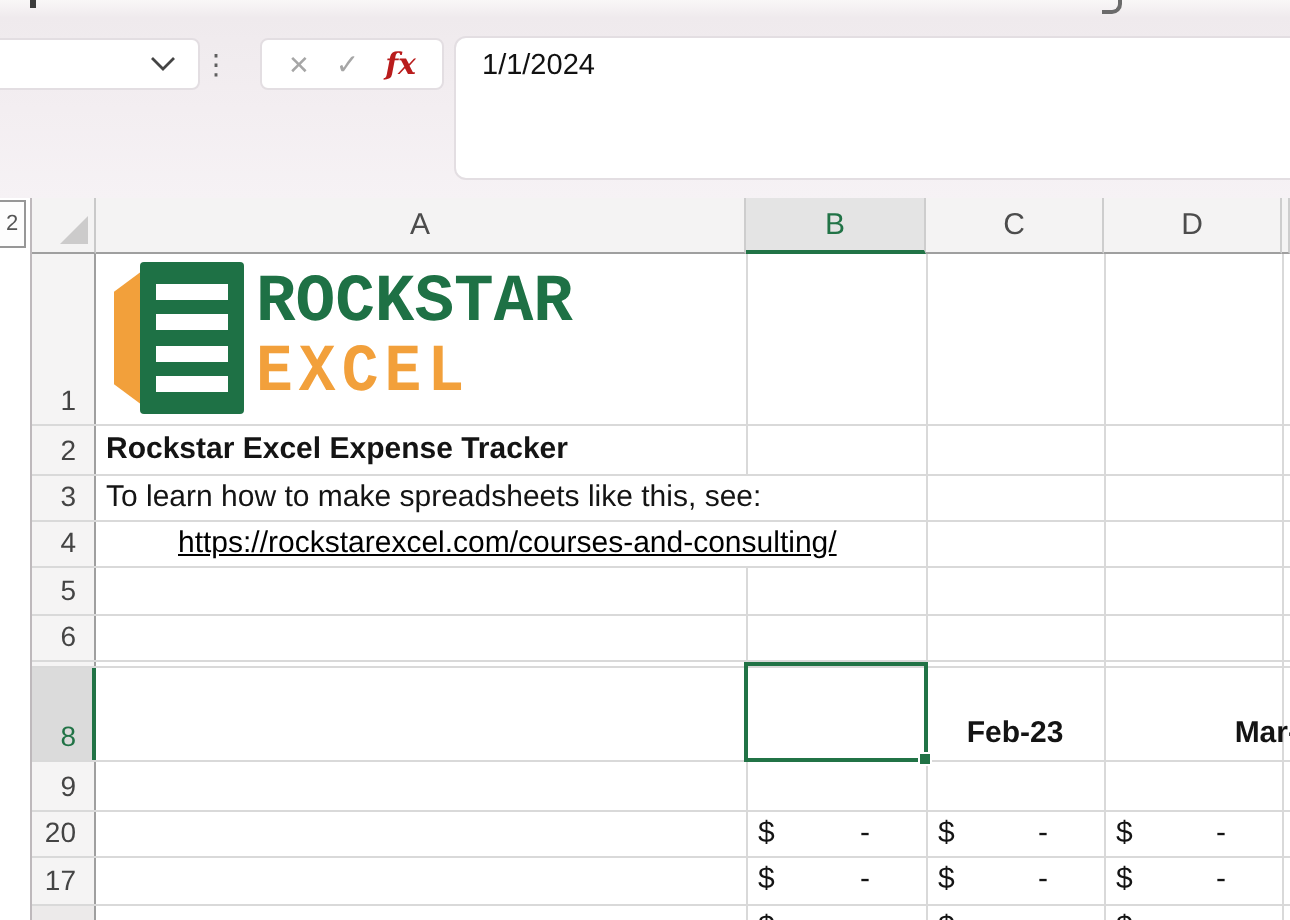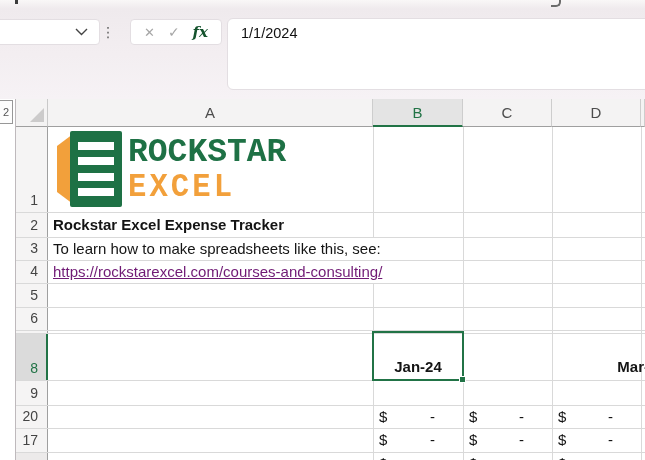--- a/index.html
+++ b/index.html
@@ -16,21 +16,21 @@
             border:1px solid #e3dee2;border-radius:4px;box-sizing:border-box;
             display:flex;align-items:center;justify-content:flex-end;padding-right:11px;}
   .dots{position:absolute;left:101px;top:22px;width:12px;text-align:center;
         font-size:14px;color:#5f5f5f;line-height:20px;}
   .fx-group{position:absolute;left:130px;top:19px;width:92px;height:26px;background:#fff;
             border:1px solid #e3dee2;border-radius:4px;box-sizing:border-box;
             display:flex;align-items:center;justify-content:space-evenly;}
   .icon-cancel{color:#a6a6a6;font-size:13px;}
   .icon-enter{color:#a6a6a6;font-size:14px;}
   .icon-fx{font-family:"DejaVu Serif",serif;font-style:italic;font-weight:bold;
-           font-size:15px;color:#14532d;}
+           font-size:15px;color:#b91c1c;}
   .formula-bar{position:absolute;left:227px;top:18px;width:430px;height:72px;background:#fff;
                border:1px solid #e3dee2;border-radius:6px;box-sizing:border-box;
                padding:6px 0 0 13px;font-size:14.5px;color:#111;}
 
   
   .gutterline{position:absolute;left:15px;top:99px;width:1px;height:361px;background:#beb9bc;}
   .outline-btn{position:absolute;left:0;top:100px;width:13px;height:24px;background:#fdfdfd;
                border:1px solid #979797;border-left:none;box-sizing:border-box;
                display:flex;align-items:center;justify-content:center;font-size:11px;color:#555;}
   .corner{position:absolute;left:16px;top:99px;width:32px;height:28px;background:#f4f3f3;
@@ -71,21 +71,21 @@
   .vl-c{left:463px;top:127px;height:333px;}
   .vl-d{left:552px;top:127px;height:333px;}
   .vl-e{left:641px;top:127px;height:333px;}
 
   
   .cell{position:absolute;box-sizing:border-box;display:flex;align-items:flex-end;
         font-size:15px;color:#141414;}
   .cell-a2{left:48px;top:212px;width:340px;height:25px;padding:0 0 4px 5px;font-weight:700;}
   .cell-a3{left:48px;top:237px;width:360px;height:23px;padding:0 0 3px 5px;}
   .cell-a4{left:48px;top:260px;width:380px;height:23px;padding:0 0 3px 5px;}
-  .cell-a4 span{color:#701a75;text-decoration:underline;}
+  .cell-a4 span{color:#000000;text-decoration:underline;margin-left:36px;}
   .cell-a8{left:48px;top:333px;width:325px;height:47px;justify-content:center;
            padding-bottom:5px;font-weight:700;}
   .cell-b8{left:373px;top:333px;width:90px;height:47px;justify-content:center;
            padding-bottom:5px;font-weight:700;}
   .cell-c8{left:463px;top:333px;width:89px;height:47px;justify-content:center;
            padding-bottom:5px;font-weight:700;}
   .cell-d8{left:552px;top:333px;width:89px;height:47px;justify-content:center;
            padding-bottom:5px;font-weight:700;margin-left:45px;}
 
   .money{position:absolute;height:23px;box-sizing:border-box;display:flex;align-items:center;
@@ -193,21 +193,21 @@
     </div>
     <div class="logo-line1">ROCKSTAR</div>
     <div class="logo-line2">EXCEL</div>
   </div>
 
   <div class="cell cell-a2">Rockstar Excel Expense Tracker</div>
   <div class="cell cell-a3">To learn how to make spreadsheets like this, see:</div>
   <div class="cell cell-a4">
     <span>https://rockstarexcel.com/courses-and-consulting/</span>
   </div>
-  <div class="cell cell-b8">Jan-24</div>
+  <div class="cell cell-c8">Feb-23</div>
   <div class="cell cell-d8">Mar-23</div>
 
   <div class="money in-b r10">
     <span>$</span>
       <span>-</span>
   </div>
   <div class="money in-c r10">
     <span>$</span>
       <span>-</span>
   </div>

